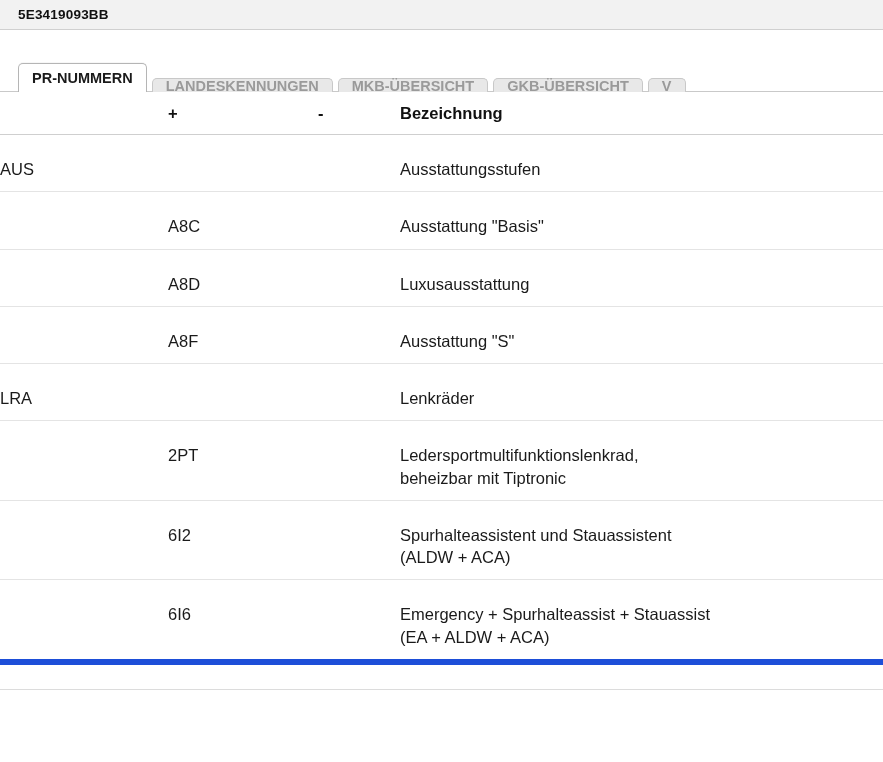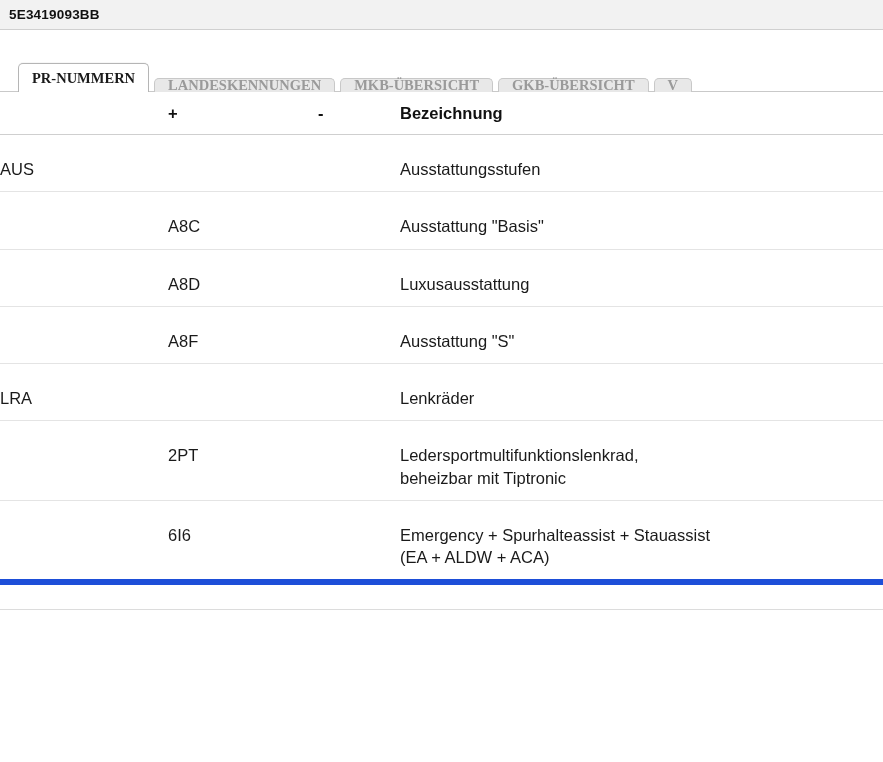--- a/index.html
+++ b/index.html
@@ -16,21 +16,21 @@
     overflow: hidden;
   }
 
   
   .topbar {
     height: 30px;
     background: #f2f2f2;
     border-bottom: 1px solid #d0d0d0;
     display: flex;
     align-items: center;
-    padding: 0 9px;
+    padding: 0 18px;
     box-sizing: border-box;
   }
   .topbar-title {
     font-size: 13.5px;
     font-weight: bold;
     color: #111;
     letter-spacing: .2px;
   }
 
   
@@ -43,21 +43,20 @@
     position: absolute;
     left: 18px;
     right: 0;
     bottom: 0;
     height: 32px;
     display: flex;
     align-items: flex-end;
     gap: 5px;
     white-space: nowrap;
     overflow: hidden;
-    font-family: Liberation Serif, serif;
   }
   .tab {
     display: inline-flex;
     align-items: center;
     justify-content: center;
     height: 14px;
     padding: 0 13px;
     box-sizing: border-box;
     font-size: 14.5px;
     font-weight: bold;
@@ -222,20 +221,29 @@
           </tr>
           <tr>
             <td class="pad-grp"></td>
             <td class="pad-code">2PT</td>
             <td></td>
             <td class="pad-desc">
               <span class="desc-line">Ledersportmultifunktionslenkrad,</span>
               <span class="desc-line">beheizbar mit Tiptronic</span>
             </td>
           </tr>
+          <tr>
+            <td class="pad-grp"></td>
+            <td class="pad-code">6I2</td>
+            <td></td>
+            <td class="pad-desc">
+              <span class="desc-line">Spurhalteassistent und Stauassistent</span>
+              <span class="desc-line">(ALDW + ACA)</span>
+            </td>
+          </tr>
           <tr class="row-last">
             <td class="pad-grp"></td>
             <td class="pad-code">6I6</td>
             <td></td>
             <td class="pad-desc">
               <span class="desc-line">Emergency + Spurhalteassist + Stauassist</span>
               <span class="desc-line">(EA + ALDW + ACA)</span>
             </td>
           </tr>
         </tbody>

